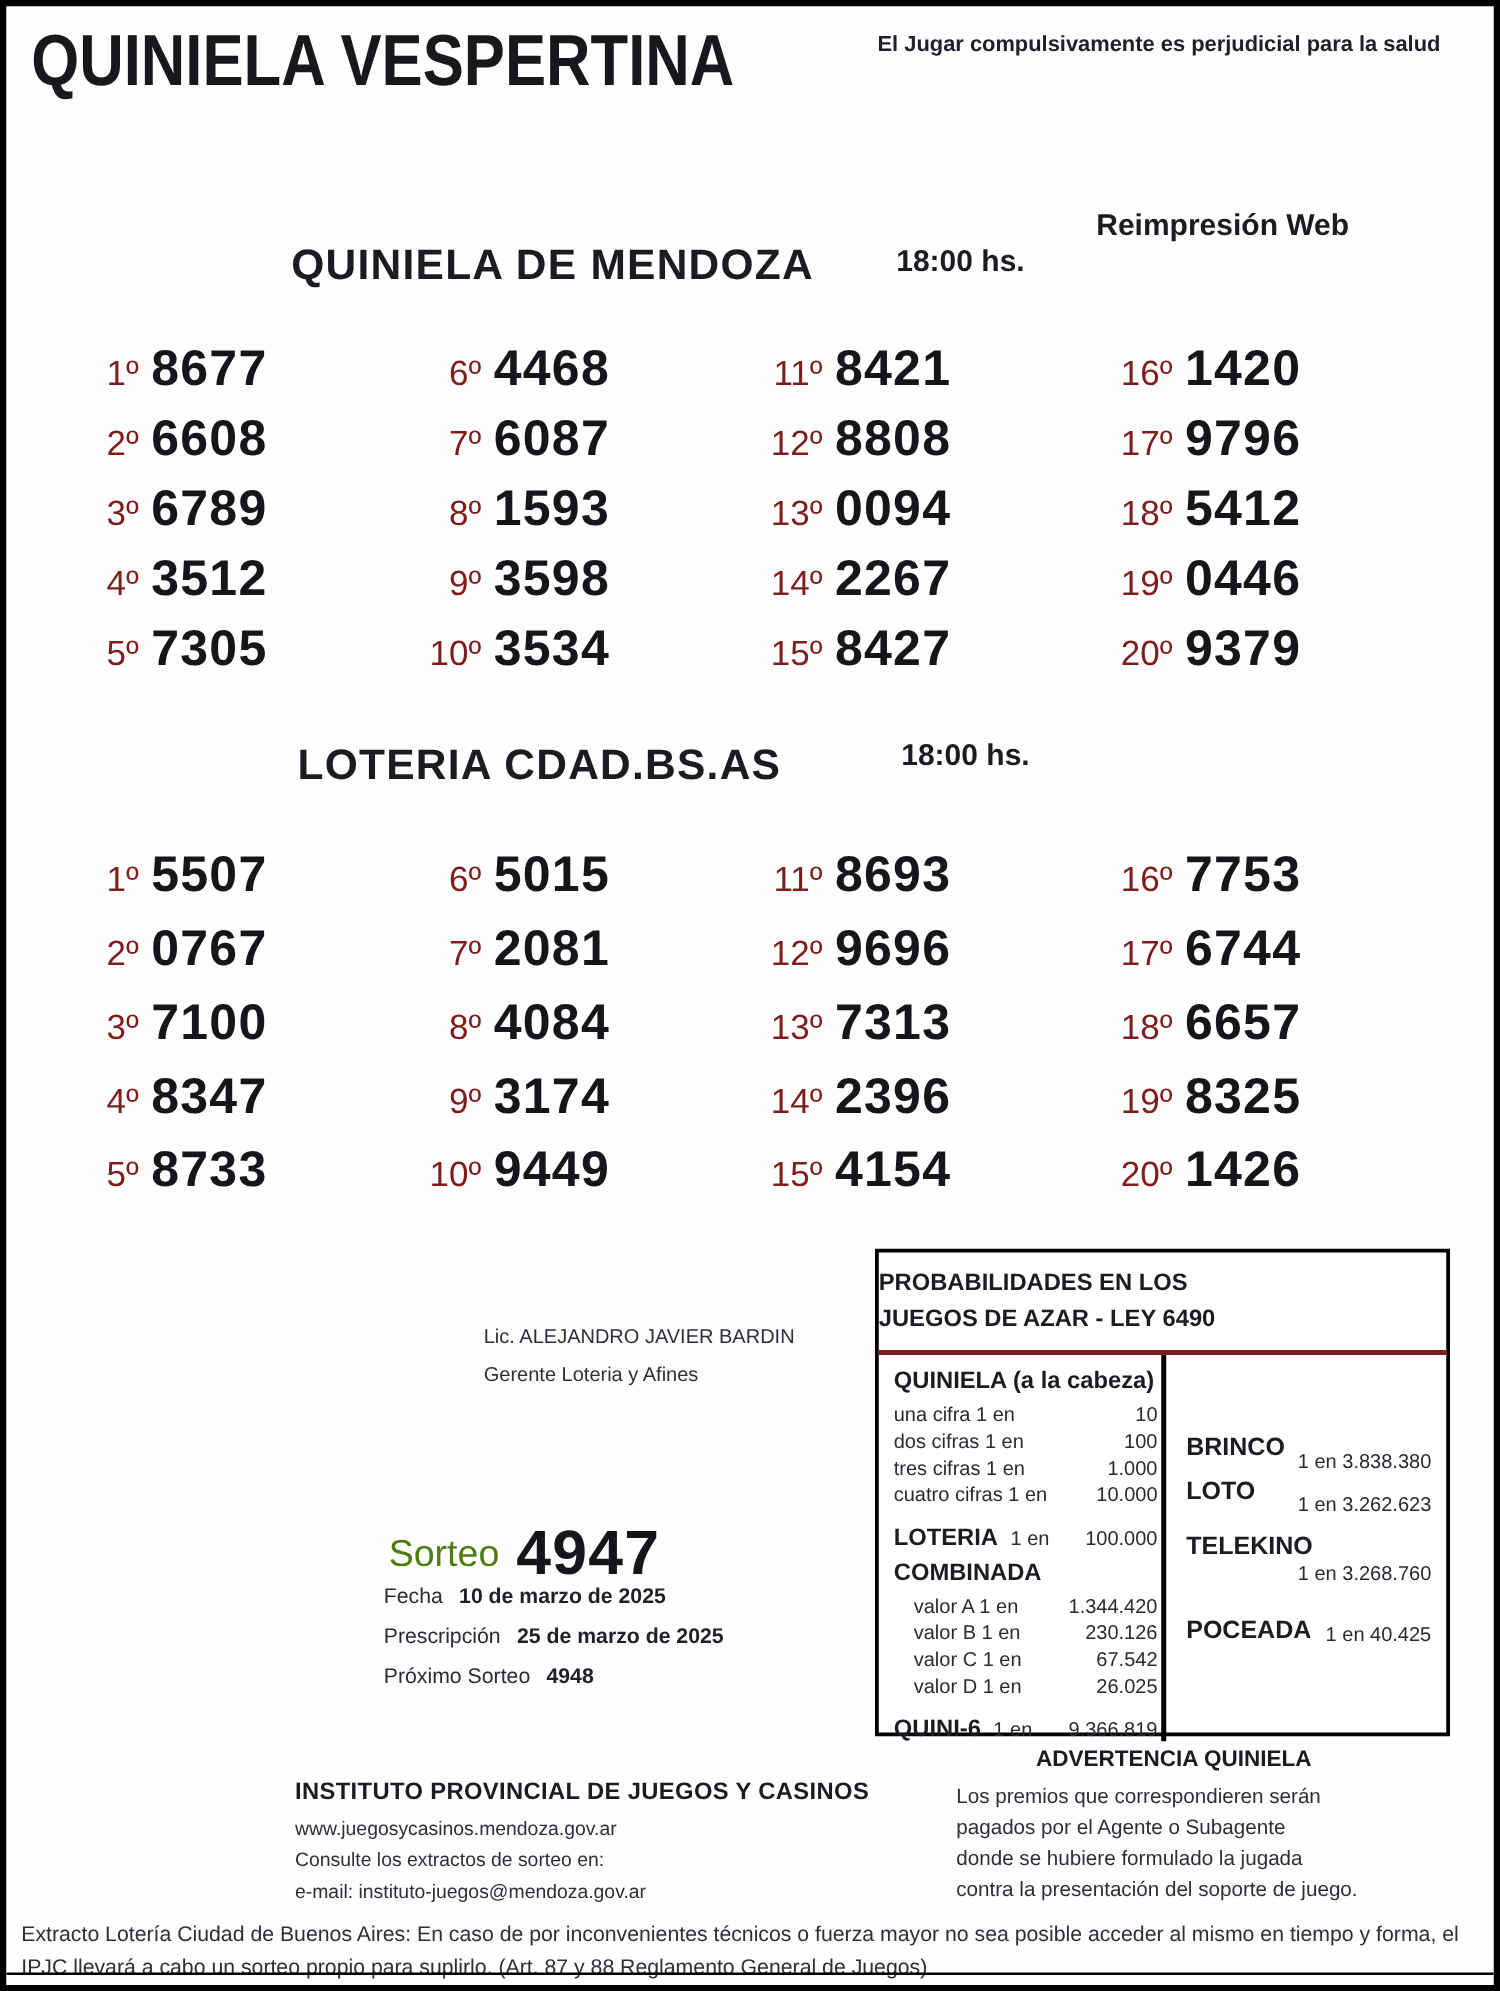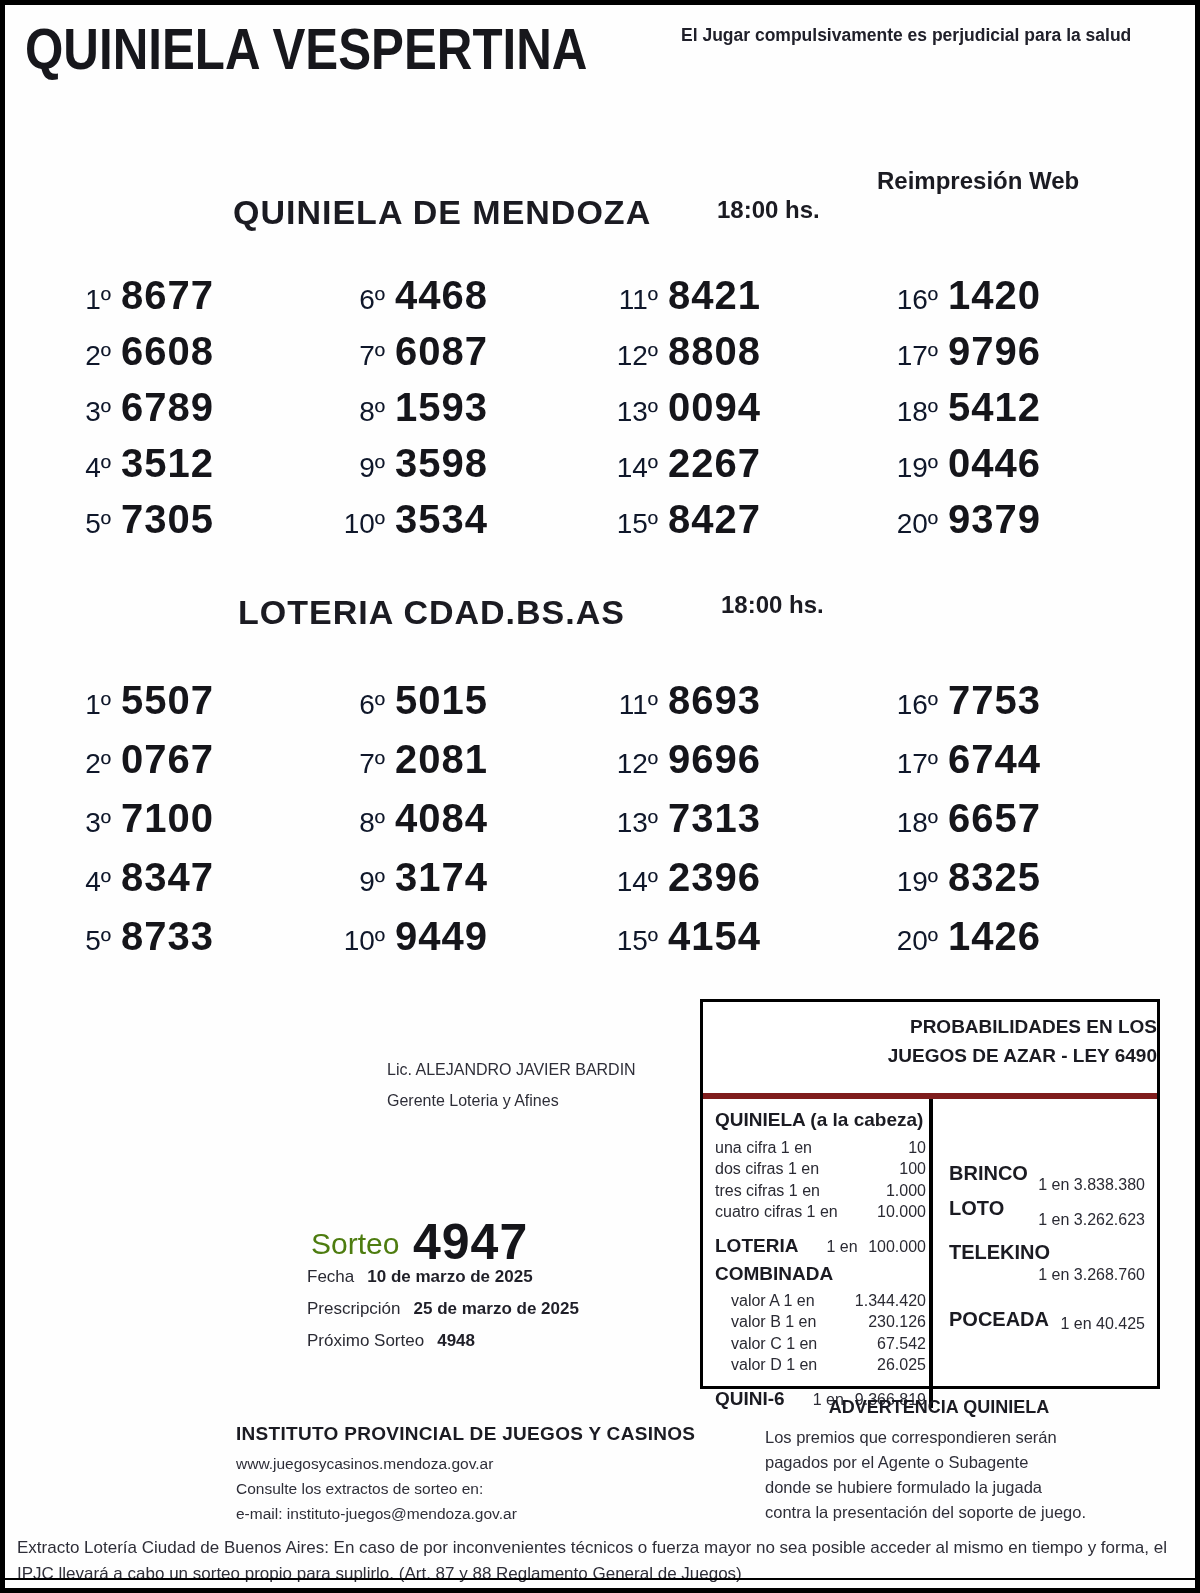--- a/index.html
+++ b/index.html
@@ -8,55 +8,55 @@
     background:#fefefe;border:5px solid #000;overflow:hidden;
     font-family:"Liberation Sans", sans-serif;color:#2a2a33;
   }
   .bottom-line{position:absolute;left:0;right:0;bottom:8px;height:2px;background:#000;}
 
   .doc-title{
     position:absolute;left:20px;top:10px;font-size:58px;font-weight:bold;
     color:#17171c;white-space:nowrap;transform:scaleX(.85);transform-origin:left top;
     letter-spacing:0;
   }
-  .warning{position:absolute;left:676px;top:20px;font-size:17.5px;font-weight:bold;color:#20202a;white-space:nowrap;}
+  .warning{position:absolute;left:697px;top:20px;font-size:17.5px;font-weight:bold;color:#20202a;white-space:nowrap;}
 
   .m-title{position:absolute;left:228px;top:188px;font-size:34px;font-weight:bold;letter-spacing:1px;color:#1b1b22;white-space:nowrap;}
   .m-time{position:absolute;left:712px;top:191px;font-size:24px;font-weight:bold;color:#1b1b22;}
   .reprint{position:absolute;left:872px;top:162px;font-size:24px;font-weight:bold;color:#1b1b22;white-space:nowrap;}
   .b-title{position:absolute;left:233px;top:588px;font-size:34px;font-weight:bold;letter-spacing:1px;color:#1b1b22;white-space:nowrap;}
   .b-time{position:absolute;left:716px;top:586px;font-size:24px;font-weight:bold;color:#1b1b22;}
 
   .res-col{position:absolute;}
   .d1{top:268px;}
   .d2{top:673px;}
   .c1{left:38px;} .c2{left:312px;} .c3{left:585px;} .c4{left:865px;}
   .res-row{display:flex;align-items:baseline;}
   .d1 .res-row{height:56px;}
   .d2 .res-row{height:59px;}
-  .pos{width:68px;text-align:right;margin-right:10px;font-size:28px;color:#0f172a;}
+  .pos{width:68px;text-align:right;margin-right:10px;font-size:28px;color:#7f1d1d;}
   .num{font-size:40px;font-weight:bold;letter-spacing:1px;color:#15151a;}
 
   .official{position:absolute;font-size:16px;color:#2e2e38;}
   .off1{left:74px;top:1056px;}
   .off2{left:382px;top:1056px;}
   .official .role{margin-top:13px;}
 
   .prob{position:absolute;left:695px;top:994px;width:460px;height:390px;border:3px solid #000;box-sizing:border-box;background:#fff;}
-  .prob-head{border-bottom:6px solid #7f1d1d;text-align:right;font-weight:bold;font-size:19px;line-height:1.55;padding:10px 0 22px;color:#1b1b22;}
+  .prob-head{border-bottom:4px solid #7f1d1d;text-align:left;font-weight:bold;font-size:19px;line-height:1.55;padding:10px 0 9px;color:#1b1b22;}
   .prob-body{display:flex;height:309px;}
   .prob-left{width:230px;box-sizing:border-box;border-right:4px solid #000;padding:10px 3px 4px 12px;}
   .prob-right{flex:1;box-sizing:border-box;padding:72px 12px 0 16px;}
   .prob-sec{font-weight:bold;font-size:19px;color:#1b1b22;}
   .prow{display:flex;font-size:16px;line-height:21.5px;align-items:baseline;}
   .prow .pv{margin-left:auto;text-align:right;}
   .indent{padding-left:16px;}
   .mt6{margin-top:6px;} .mt12{margin-top:12px;}
   .inline-row{display:flex;align-items:baseline;font-size:16px;}
-  .inline-row .g{font-weight:bold;font-size:19px;margin-right:28px;color:#1b1b22;}
+  .inline-row .g{font-weight:bold;font-size:19px;margin-right:10px;color:#1b1b22;}
   .inline-row .pv{margin-left:auto;}
   .game{display:flex;justify-content:space-between;align-items:flex-end;margin-bottom:12px;}
   .gname{font-weight:bold;font-size:20px;color:#1b1b22;position:relative;top:-9px;}
   .gval{font-size:16px;}
   .game-stack{margin-bottom:4px;}
   .game-stack .gname{top:0;}
   .game-stack .gval{display:block;text-align:right;margin-top:2px;}
   .poceada{margin-top:26px;}
   .poceada .gname{top:-2px;}
 

